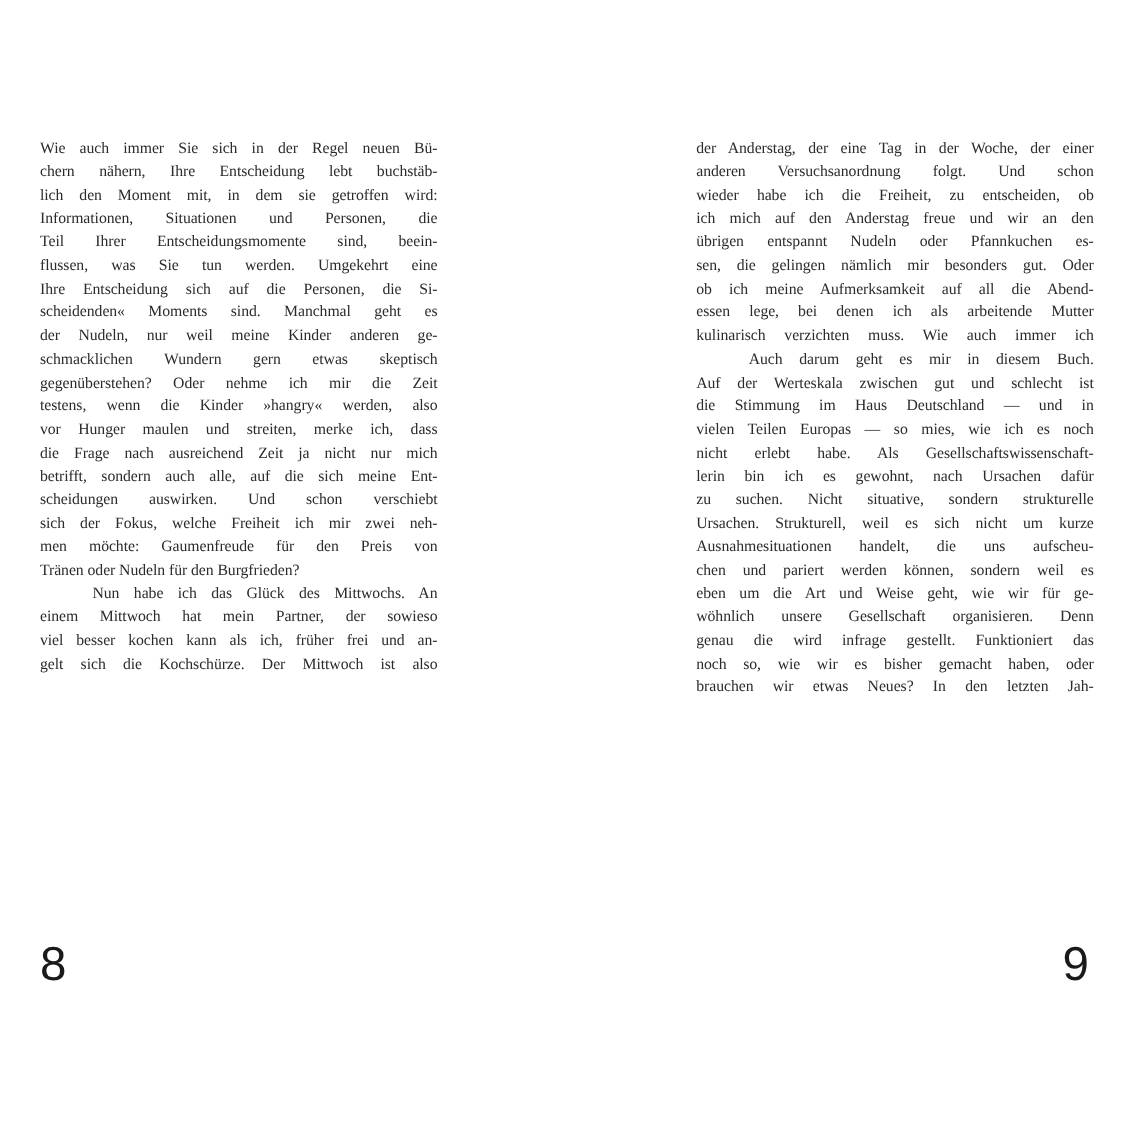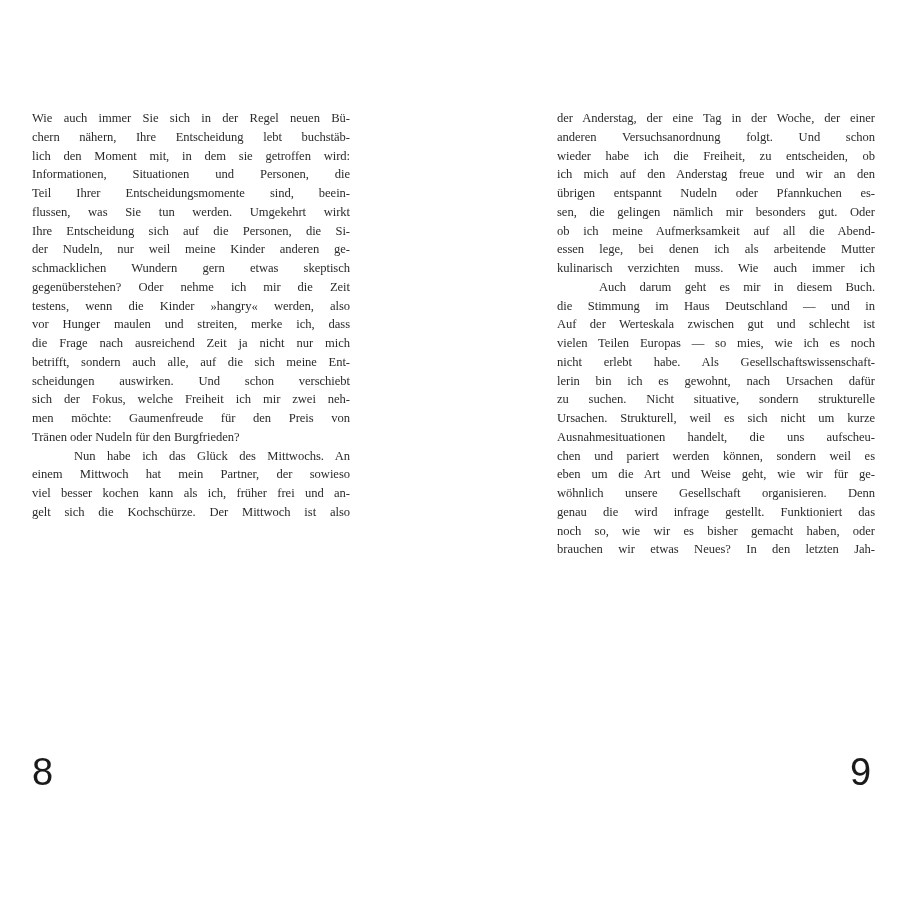--- a/index.html
+++ b/index.html
@@ -46,22 +46,23 @@
 <body>
 
 <div class="spread">
   <div class="page left">
     <div class="column">
         <span class="line">Wie auch immer Sie sich in der Regel neuen Bü-</span>
         <span class="line">chern nähern, Ihre Entscheidung lebt buchstäb-</span>
         <span class="line">lich den Moment mit, in dem sie getroffen wird:</span>
         <span class="line">Informationen, Situationen und Personen, die</span>
         <span class="line">Teil Ihrer Entscheidungsmomente sind, beein-</span>
-        <span class="line">flussen, was Sie tun werden. Umgekehrt wirkt</span>
+        <span class="line">flussen, was Sie tun werden. Umgekehrt eine</span>
         <span class="line">Ihre Entscheidung sich auf die Personen, die Si-</span>
+        <span class="line">scheidenden« Moments sind. Manchmal geht es</span>
         <span class="line">der Nudeln, nur weil meine Kinder anderen ge-</span>
         <span class="line">schmacklichen Wundern gern etwas skeptisch</span>
         <span class="line">gegenüberstehen? Oder nehme ich mir die Zeit</span>
         <span class="line">testens, wenn die Kinder »hangry« werden, also</span>
         <span class="line">vor Hunger maulen und streiten, merke ich, dass</span>
         <span class="line">die Frage nach ausreichend Zeit ja nicht nur mich</span>
         <span class="line">betrifft, sondern auch alle, auf die sich meine Ent-</span>
         <span class="line">scheidungen auswirken. Und schon verschiebt</span>
         <span class="line">sich der Fokus, welche Freiheit ich mir zwei neh-</span>
         <span class="line">men möchte: Gaumenfreude für den Preis von</span>
@@ -78,22 +79,22 @@
         <span class="line">der Anderstag, der eine Tag in der Woche, der einer</span>
         <span class="line">anderen Versuchsanordnung folgt. Und schon</span>
         <span class="line">wieder habe ich die Freiheit, zu entscheiden, ob</span>
         <span class="line">ich mich auf den Anderstag freue und wir an den</span>
         <span class="line">übrigen entspannt Nudeln oder Pfannkuchen es-</span>
         <span class="line">sen, die gelingen nämlich mir besonders gut. Oder</span>
         <span class="line">ob ich meine Aufmerksamkeit auf all die Abend-</span>
         <span class="line">essen lege, bei denen ich als arbeitende Mutter</span>
         <span class="line">kulinarisch verzichten muss. Wie auch immer ich</span>
         <span class="line indent">Auch darum geht es mir in diesem Buch.</span>
+        <span class="line">Auf der Werteskala zwischen gut und schlecht ist</span>
         <span class="line">die Stimmung im Haus Deutschland — und in</span>
-        <span class="line">Auf der Werteskala zwischen gut und schlecht ist</span>
         <span class="line">vielen Teilen Europas — so mies, wie ich es noch</span>
         <span class="line">nicht erlebt habe. Als Gesellschaftswissenschaft-</span>
         <span class="line">lerin bin ich es gewohnt, nach Ursachen dafür</span>
         <span class="line">zu suchen. Nicht situative, sondern strukturelle</span>
         <span class="line">Ursachen. Strukturell, weil es sich nicht um kurze</span>
         <span class="line">Ausnahmesituationen handelt, die uns aufscheu-</span>
         <span class="line">chen und pariert werden können, sondern weil es</span>
         <span class="line">eben um die Art und Weise geht, wie wir für ge-</span>
         <span class="line">wöhnlich unsere Gesellschaft organisieren. Denn</span>
         <span class="line">genau die wird infrage gestellt. Funktioniert das</span>

